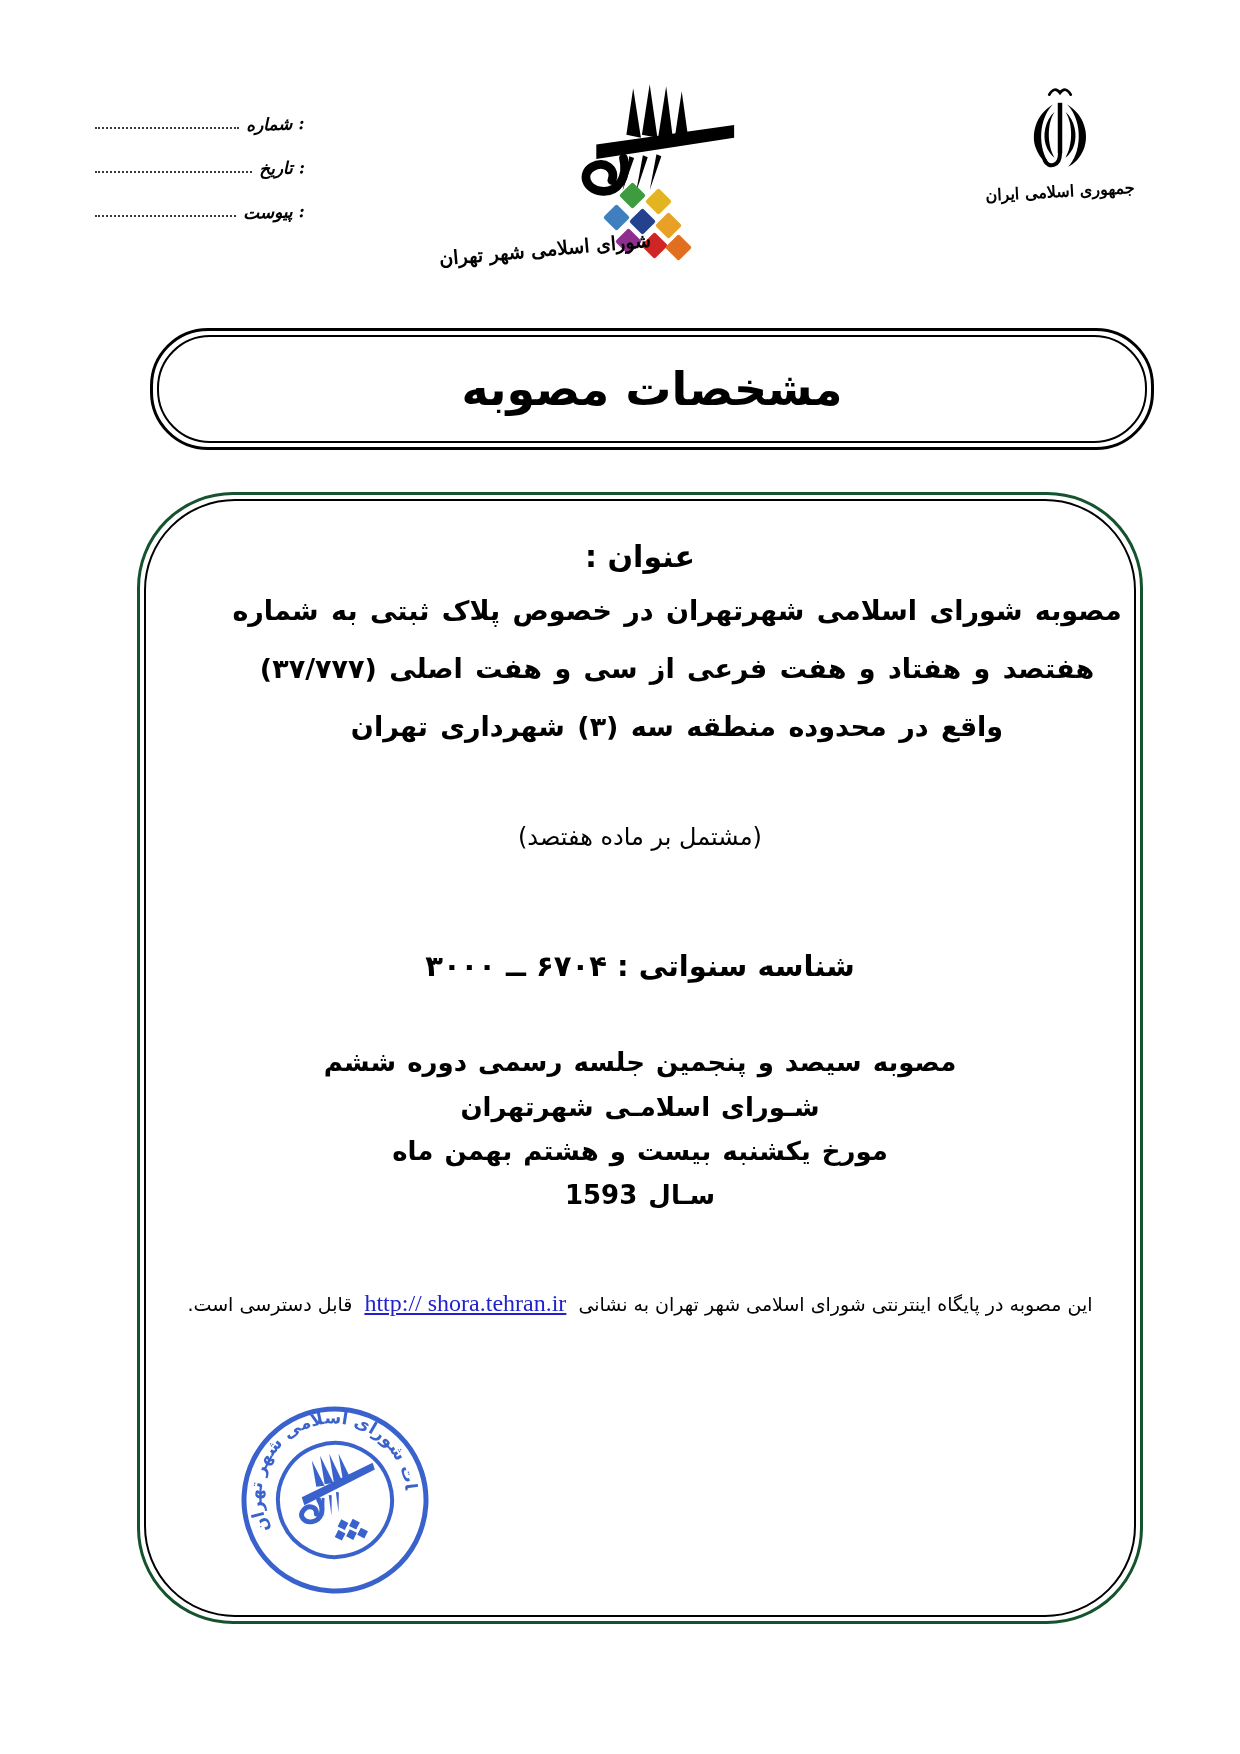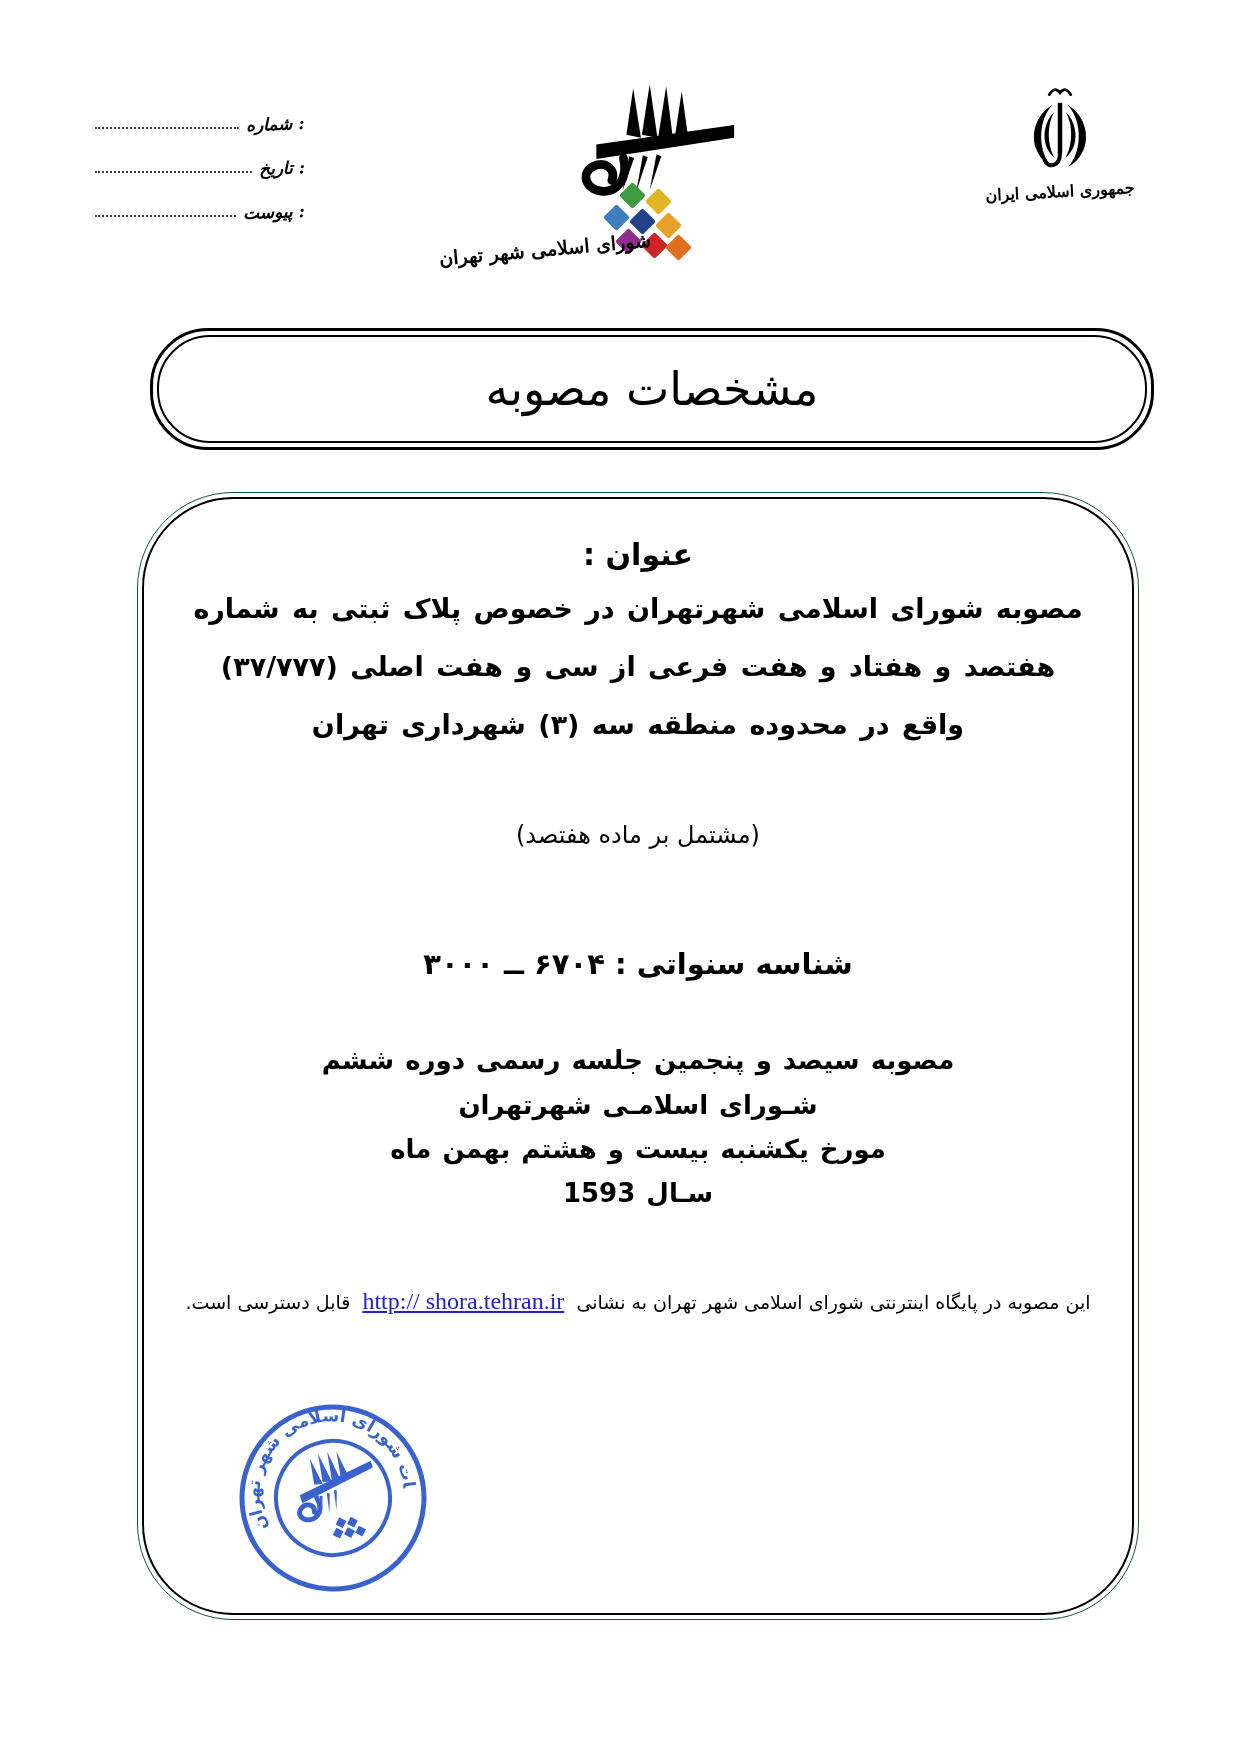--- a/index.html
+++ b/index.html
@@ -35,37 +35,37 @@
   
   .banner{
     position:absolute; left:150px; top:328px; width:998px; height:116px;
     border:3px solid #000; border-radius:58px;
     display:flex; align-items:center; justify-content:center;
   }
   .banner-inner{
     position:absolute; inset:4px; border:2px solid #000; border-radius:53px;
     pointer-events:none;
   }
-  .banner-title{font-size:46px; font-weight:normal; direction:rtl; letter-spacing:1px;}
+  .banner-title{font-size:46px; font-weight:bold; direction:rtl; letter-spacing:1px;}
   
   .main-box{
     position:absolute; left:137px; top:492px; width:1000px; height:1126px;
-    border:1px solid #14532d; border-radius:96px;
+    border:3px solid #14532d; border-radius:96px;
   }
   .main-box-inner{
     position:absolute; inset:4px; border:2px solid #000; border-radius:91px;
     pointer-events:none;
   }
   .line{
     position:absolute; left:0; width:100%; text-align:center; direction:rtl;
     white-space:nowrap;
   }
   .title-label{top:44px; font-size:30px; font-weight:bold;}
   .t0{top:100px;} .t1{top:158px;} .t2{top:216px;}
-  .title-line{font-size:27px; font-weight:bold; word-spacing:3px;}
+  .title-line{font-size:27px; font-weight:bold; word-spacing:3px;margin-left:37px;}
   .n0{top:328px;} .n1{top:380px;}
   .note-line{font-size:24px;}
   .id-line{top:454px; font-size:29px; font-weight:bold;}
   .s0{top:552px;} .s1{top:597px;} .s2{top:641px;} .s3{top:685px;}
   .session-line{font-size:26px; font-weight:bold; word-spacing:2px;}
   .footer-note{top:795px; font-size:19px;}
   .footer-url{
     color:var(--url-blue,#2222cc); text-decoration:underline;
     font-family:"Liberation Serif", serif; font-size:24px;
     direction:ltr; display:inline-block; padding:0 6px; cursor:pointer;

